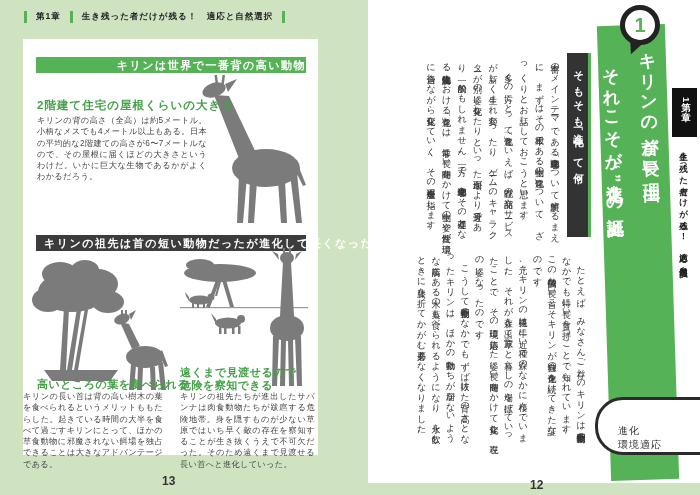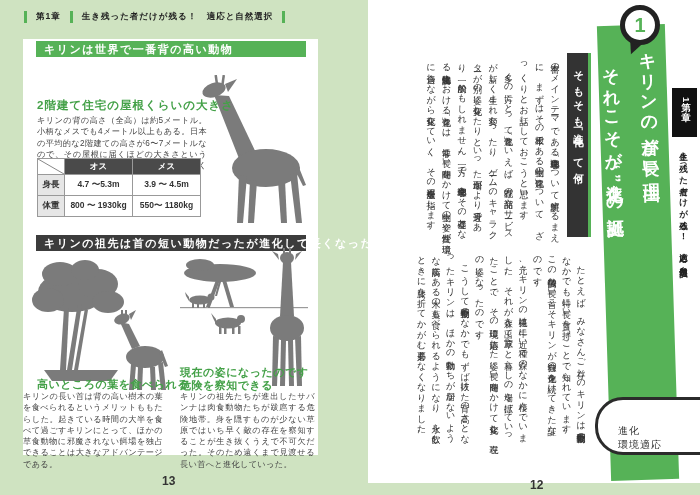--- a/index.html
+++ b/index.html
@@ -97,64 +97,41 @@
 <div class="top-header">
   <span class="hdr-bar"></span>
   <span class="hdr-txt">第1章</span>
   <span class="hdr-bar"></span>
   <span class="hdr-txt">生き残った者だけが残る！　適応と自然選択</span>
   <span class="hdr-bar"></span>
 </div>
 
 <div class="page" style="left:23px;top:39px;width:295px;height:416px;">
 
-  <div class="green-bar" style="top:2px;">キリンは世界で一番背の高い動物</div>
+  <div class="green-bar" style="top:18px;text-align:right;">キリンは世界で一番背の高い動物</div>
 
   <svg class="abs" style="left:168px;top:36px;" width="122" height="150" viewBox="0 0 120 150">
     <g class="sil">
       <rect x="23" y="0" width="2.5" height="9" transform="rotate(-8 24 4)"></rect>
       <rect x="30" y="0" width="2.5" height="9" transform="rotate(8 31 4)"></rect>
       <ellipse cx="22" cy="15" rx="12" ry="7" transform="rotate(-18 22 15)"></ellipse>
       <polygon points="33,9 45,4 36,17"></polygon>
       <polygon points="22,20 37,21 66,82 48,86"></polygon>
       <ellipse cx="74" cy="93" rx="34" ry="19"></ellipse>
       <polygon points="47,100 55,101 51,148 45,148"></polygon>
       <polygon points="58,105 65,106 62,148 56,148"></polygon>
       <polygon points="86,106 93,105 95,148 89,148"></polygon>
       <polygon points="98,99 105,98 110,148 104,148"></polygon>
       <polygon points="104,85 114,110 111,111 100,89"></polygon>
     </g>
   </svg>
 
   <div class="subhead" style="left:14px;top:59px;">2階建て住宅の屋根くらいの大きさ</div>
   <div class="bodytxt" style="left:14px;top:76px;width:170px;">キリンの背の高さ（全高）は約5メートル。小柄なメスでも4メートル以上もある。日本の平均的な2階建ての高さが6〜7メートルなので、その屋根に届くほどの大きさというわけだ。いかに巨大な生物であるかがよくわかるだろう。</div>
 
-  <table class="spec-table">
-    <tbody>
-        <tr>
-      <th class="corner">
-        <svg width="26" height="15" viewBox="0 0 26 15">
-              <line x1="0" y1="0" x2="26" y2="15" stroke="#888" stroke-width="1"></line>
-            </svg>
-      </th>
-      <th class="col-m">オス</th>
-      <th class="col-f">メス</th>
-    </tr>
-    <tr>
-      <td class="rowlabel">身長</td>
-      <td>4.7 〜5.3m</td>
-      <td>3.9 〜 4.5m</td>
-    </tr>
-    <tr>
-      <td class="rowlabel">体重</td>
-      <td>800 〜 1930kg</td>
-      <td>550〜 1180kg</td>
-    </tr>
-  </tbody>
-    </table>
 
   <div class="dark-bar" style="top:196px;">キリンの祖先は首の短い動物だったが進化して長くなった！</div>
 
   <svg class="abs" style="left:7px;top:219px;" width="140" height="134" viewBox="0 0 140 134">
     <g class="sil">
       <ellipse cx="42" cy="34" rx="34" ry="20"></ellipse>
       <ellipse cx="18" cy="42" rx="16" ry="12"></ellipse>
       <ellipse cx="68" cy="26" rx="20" ry="15"></ellipse>
       <ellipse cx="78" cy="44" rx="16" ry="11"></ellipse>
       <ellipse cx="30" cy="16" rx="18" ry="12"></ellipse>
@@ -210,21 +187,21 @@
       <polygon points="101,92 106,92 105,138 100,138"></polygon>
       <polygon points="108,92 113,92 114,138 109,138"></polygon>
       <polygon points="115,89 121,88 122,138 117,138"></polygon>
     </g>
   </svg>
 
   <div class="benefit-head" style="left:14px;top:339px;">高いところの葉を食べられる</div>
   <div class="bodytxt" style="left:0;top:352px;width:140px;">キリンの長い首は背の高い樹木の葉を食べられるというメリットももたらした。起きている時間の大半を食べて過ごすキリンにとって、ほかの草食動物に邪魔されない餌場を独占できることは大きなアドバンテージである。</div>
 
   <div class="benefit-head" style="left:157px;top:327px;">
-    <div>現在の姿になったのです</div>
+    <div>遠くまで見渡せるので</div>
     <div>危険を察知できる</div>
   </div>
   <div class="bodytxt" style="left:157px;top:352px;width:135px;">キリンの祖先たちが進出したサバンナは肉食動物たちが跋扈する危険地帯。身を隠すものが少ない草原ではいち早く敵の存在を察知することが生き抜くうえで不可欠だった。そのため遠くまで見渡せる長い首へと進化していった。</div>
 </div>
 
 <div class="pagenum" style="left:162px;top:462px;">13</div>
 
 <div class="page" style="left:368px;top:0px;width:332px;height:483px;">
 
   <div class="title-banner"></div>

